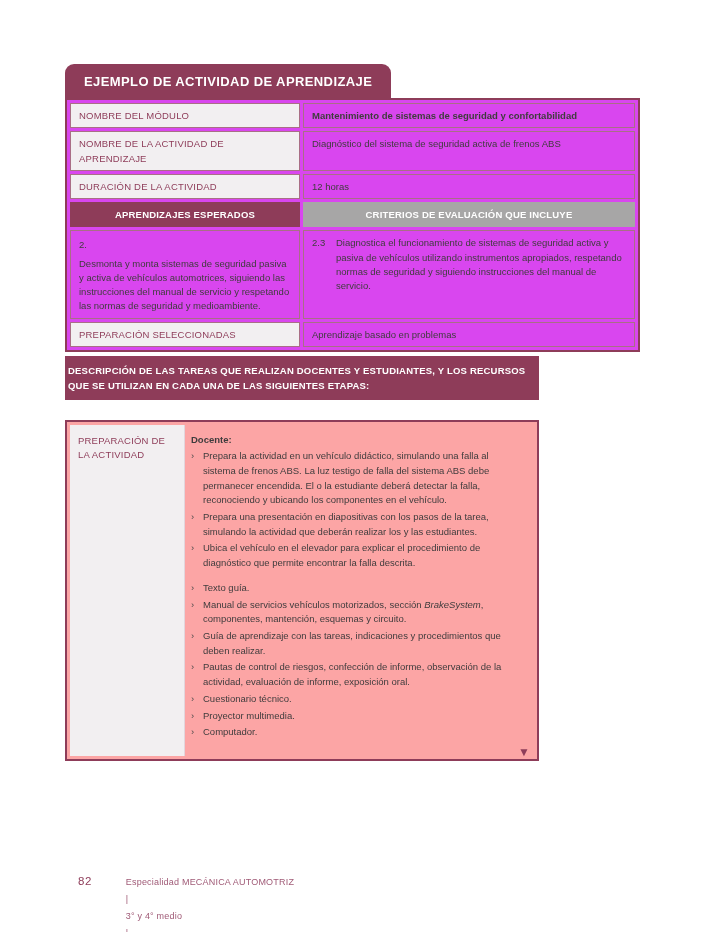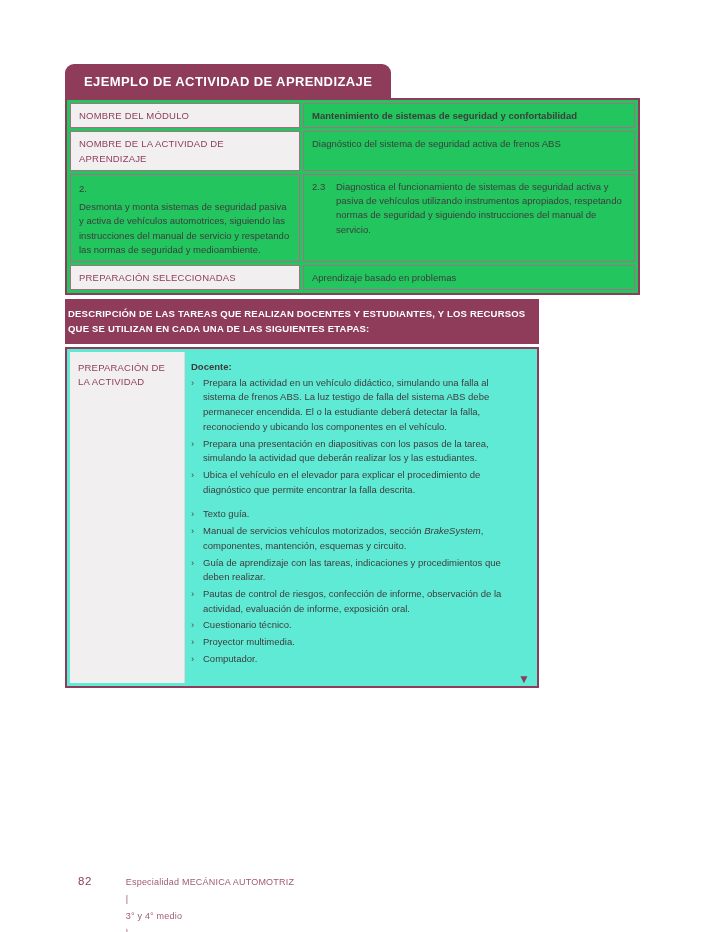--- a/index.html
+++ b/index.html
@@ -13,21 +13,21 @@
   
   .title-tab{
     display:inline-block;background:#8e3c59;color:#fff;
     font-size:13px;font-weight:bold;letter-spacing:.4px;
     padding:10px 19px 9px 19px;border-radius:9px 9px 0 0;
   }
 
   
   table.grid{
     width:575px;border-collapse:separate;border-spacing:3px;
-    border:2px solid #8e3c59;background:#22c55e;table-layout:fixed;
+    border:2px solid #8e3c59;background:#d946ef;table-layout:fixed;
   }
   table.grid td{
     border:1px solid #a96e86;vertical-align:top;
     font-size:9.5px;line-height:1.5;padding:5px 8px 4px 8px;
   }
   td.lbl{
     width:212px;background:#f2eff1;color:#8e3c59;
     letter-spacing:.2px;
   }
   td.val{color:#3f3c3d;}
@@ -45,21 +45,21 @@
   td.body-cell{padding:8px 10px;}
 
   
   .banner{
     margin-top:4px;background:#8e3c59;color:#fff;font-weight:bold;
     font-size:9.5px;line-height:1.6;padding:7px 3px;letter-spacing:.2px;
   }
 
   
   .prep-box{
-    margin-top:3px;border:2px solid #8e3c59;background:#5eead4;
+    margin-top:20px;border:2px solid #8e3c59;background:#fca5a5;
     display:flex;position:relative;padding:3px;min-height:300px;
     box-sizing:border-box;
   }
   .prep-label{
     flex:0 0 98px;background:#f2eff1;color:#8e3c59;
     font-size:9.5px;line-height:1.5;padding:9px 8px;letter-spacing:.2px;
     border-right:1px solid #e3d6dc;
   }
   .prep-content{flex:1;padding:7px 12px 6px 6px;}
   .group-heading{font-weight:bold;font-size:9.5px;margin:2px 0 4px 0;}
@@ -95,20 +95,28 @@
 
   <table class="grid">
     <tbody>
         <tr>
       <td class="lbl">NOMBRE DEL MÓDULO</td>
       <td class="val bold">Mantenimiento de sistemas de seguridad y confortabilidad</td>
     </tr>
     <tr>
       <td class="lbl">NOMBRE DE LA ACTIVIDAD DE APRENDIZAJE</td>
       <td class="val">Diagnóstico del sistema de seguridad activa de frenos ABS</td>
+    </tr>
+    <tr>
+      <td class="lbl">DURACIÓN DE LA ACTIVIDAD</td>
+      <td class="val">12 horas</td>
+    </tr>
+    <tr>
+      <td class="hdr maroon">APRENDIZAJES ESPERADOS</td>
+      <td class="hdr gray">CRITERIOS DE EVALUACIÓN QUE INCLUYE</td>
     </tr>
     <tr>
       <td class="val body-cell">
         <div class="cell-num">2.</div>
         <div>Desmonta y monta sistemas de seguridad pasiva y activa de vehículos automotrices, siguiendo las instrucciones del manual de servicio y respetando las normas de seguridad y medioambiente.</div>
       </td>
       <td class="val body-cell">
         <div class="hang">
           <span class="num">2.3</span>
           <span class="txt">Diagnostica el funcionamiento de sistemas de seguridad activa y pasiva de vehículos utilizando instrumentos apropiados, respetando normas de seguridad y siguiendo instrucciones del manual de servicio.</span>

